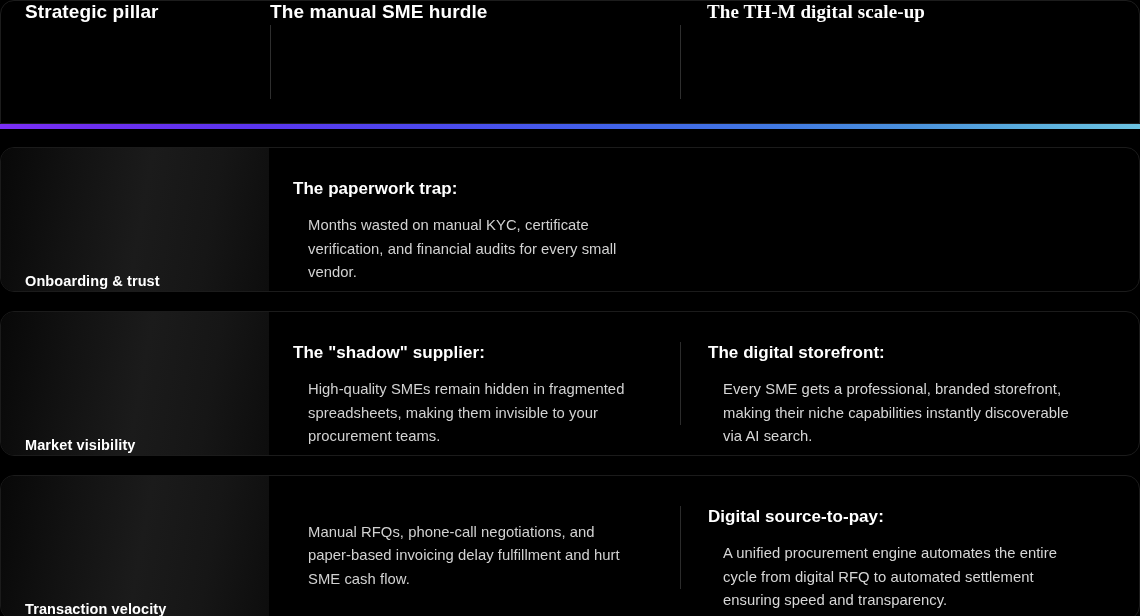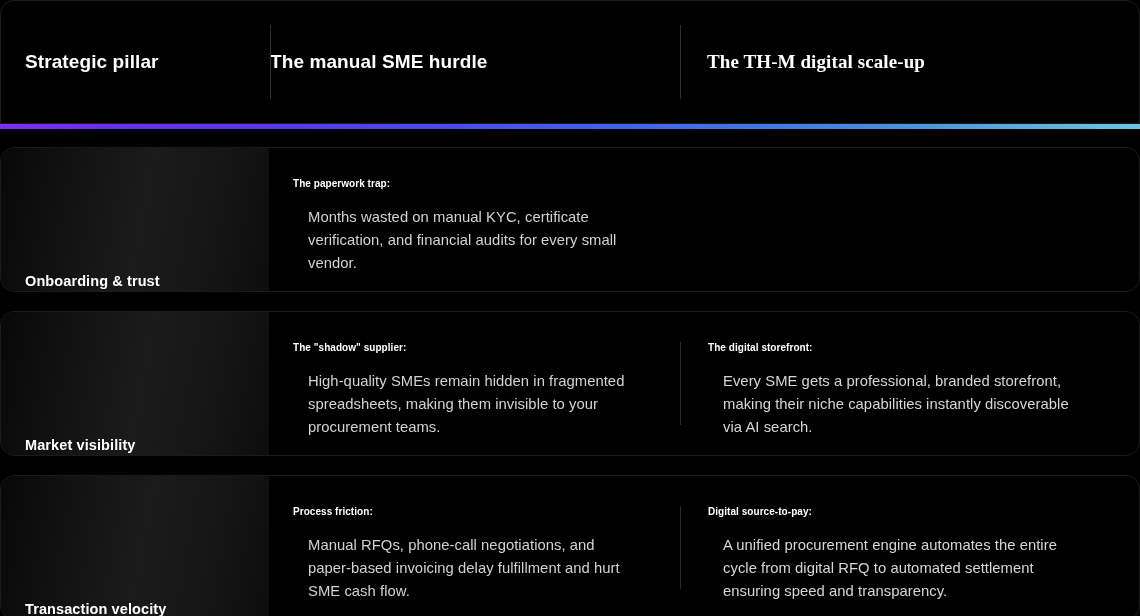--- a/index.html
+++ b/index.html
@@ -33,21 +33,20 @@
     border-radius: 14px 14px 0 0;
     box-sizing: border-box;
     display: flex;
     align-items: center;
     overflow: hidden;
   }
   .header-cell {
     box-sizing: border-box;
     height: 100%;
     display: flex;
-    align-items: center;
     position: relative;
   }
   .header-cell.col-pillar { width: 269px; padding-left: 24px; }
   .header-cell.col-hurdle { width: 410px; }
   .header-cell.col-scale  { flex: 1;     padding-left: 27px; font-family: Liberation Serif, serif; }
 
   .header-cell.col-hurdle::before,
   .header-cell.col-scale::before {
     content: "";
     position: absolute;
@@ -140,21 +139,21 @@
     content: "";
     position: absolute;
     left: 0;
     top: 30px;
     bottom: 30px;
     width: 1px;
     background: #2b2b2b;
   }
 
   .cell-heading {
-    font-size: 10px;
+    font-size: 17px;
     font-weight: bold;
     color: #ffffff;
     margin: 0 0 7px 0;
     line-height: 1.25;
     letter-spacing: 0.05px;
   }
   .cell-body {
     font-size: 14.8px;
     font-weight: normal;
     color: #d2d2d2;
@@ -207,21 +206,20 @@
         <p class="cell-heading">The digital storefront:</p>
         <p class="cell-body">Every SME gets a professional, branded storefront, making their niche capabilities instantly discoverable via AI search.</p>
       </div>
     </div>
 
     <div class="table-row">
       <div class="cell cell-pillar">
         <span class="pillar-label">Transaction velocity</span>
       </div>
       <div class="cell cell-hurdle">
-        <p class="cell-heading">Process friction:</p>
         <p class="cell-body">Manual RFQs, phone-call negotiations, and paper-based invoicing delay fulfillment and hurt SME cash flow.</p>
       </div>
       <div class="cell cell-scale">
         <p class="cell-heading">Digital source-to-pay:</p>
         <p class="cell-body">A unified procurement engine automates the entire cycle from digital RFQ to automated settlement ensuring speed and transparency.</p>
       </div>
     </div>
 
   </div>
 </div>

